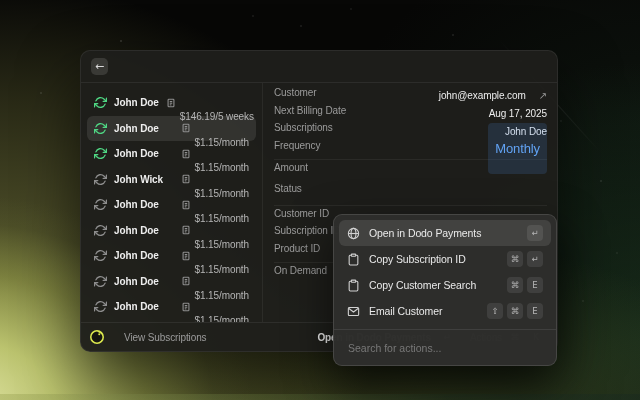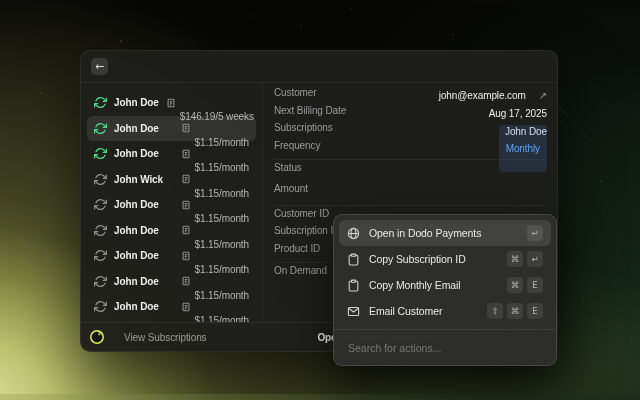--- a/index.html
+++ b/index.html
@@ -71,21 +71,21 @@
   .receipt{width:10px;height:10px;color:#8f8f8f;flex:none;}
   .badge-text{font-size:10px;color:#b5b5b5;white-space:nowrap;margin-top:28px;}
 
   
   .details-pane{flex:1;min-width:0;padding:4px 10px 0 11px;}
   .detail-row{display:flex;justify-content:space-between;height:17.7px;}
   .detail-group.g1 .detail-row{height:21px;}
   .detail-label{font-size:10px;color:#9b9b9b;white-space:nowrap;}
   .detail-value{font-size:10px;color:#ededed;display:flex;align-items:center;gap:13px;white-space:nowrap;}
   .link-arrow{color:#9b9b9b;font-size:10px;font-family:"DejaVu Sans",sans-serif;}
-  .pill{background:rgba(80,140,230,0.17);color:#61a2f3;font-size:10px;padding:18px 7px;border-radius:4px;}
+  .pill{background:rgba(80,140,230,0.17);color:#61a2f3;font-size:13px;padding:18px 7px;border-radius:4px;}
   .detail-divider{border-top:1px solid rgba(255,255,255,0.06);margin:1.5px 0;}
 
   
   .menu{
     position:absolute;left:252px;top:131px;width:224px;z-index:10;
     background:rgba(46,46,44,0.99);
     border:1px solid rgba(255,255,255,0.12);
     border-radius:9px;
     box-shadow:0 18px 45px rgba(0,0,0,0.6);
   }
@@ -349,27 +349,27 @@
           <div class="detail-row">
     <span class="detail-label">Frequency</span>
     <span class="detail-value">
               <span class="pill">Monthly</span>
             </span>
   </div>
         </div>
         <div class="detail-divider"></div>
         <div class="detail-group g1">
           <div class="detail-row">
+    <span class="detail-label">Amount</span>
+    <span class="detail-value">
+              <span></span>
+            </span>
+  </div>
+          <div class="detail-row">
     <span class="detail-label">Status</span>
-    <span class="detail-value">
-              <span></span>
-            </span>
-  </div>
-          <div class="detail-row">
-    <span class="detail-label">Amount</span>
     <span class="detail-value">
               <span></span>
             </span>
   </div>
         </div>
         <div class="detail-divider"></div>
         <div class="detail-group g2">
           <div class="detail-row">
     <span class="detail-label">Customer ID</span>
     <span class="detail-value">
@@ -428,21 +428,21 @@
               <span class="key">↵</span>
             </span>
   </div>
           <div class="menu-item">
     <span class="menu-icon">
               <svg viewBox="0 0 24 24" fill="none" stroke="currentColor" stroke-width="2">
                 <path d="M16 4h2a2 2 0 0 1 2 2v14a2 2 0 0 1-2 2H6a2 2 0 0 1-2-2V6a2 2 0 0 1 2-2h2"></path>
                 <rect x="8" y="2" width="8" height="4" rx="1"></rect>
               </svg>
             </span>
-    <span class="menu-label">Copy Monthly Email</span>
+    <span class="menu-label">Copy Customer Search</span>
     <span class="menu-keys">
               <span class="key">⌘</span>
               <span class="key">E</span>
             </span>
   </div>
           <div class="menu-item">
     <span class="menu-icon">
               <svg viewBox="0 0 24 24" fill="none" stroke="currentColor" stroke-width="2">
                 <rect x="2.5" y="4.5" width="19" height="15" rx="2"></rect>
                 <polyline points="3.5 6.5 12 13 20.5 6.5"></polyline>

